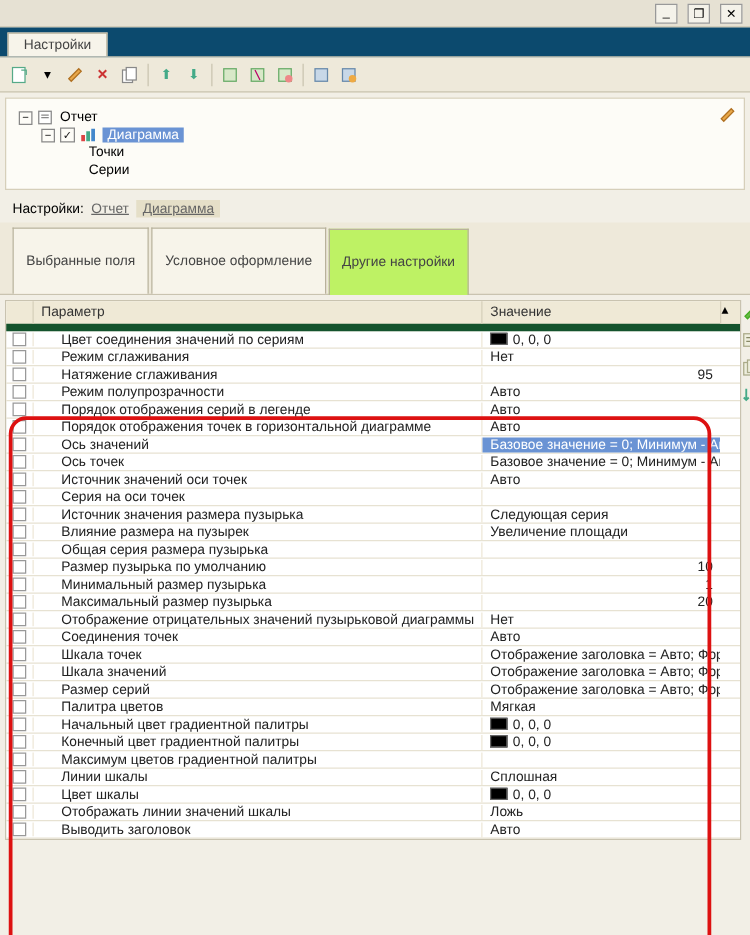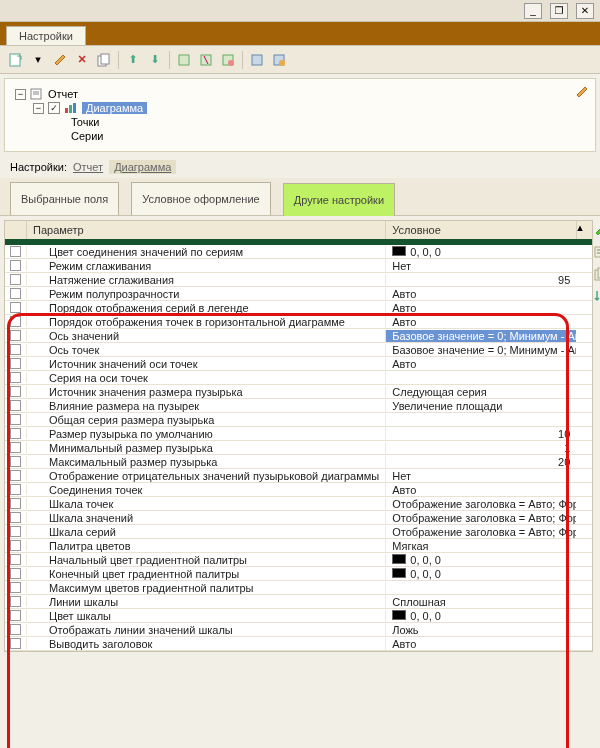--- a/index.html
+++ b/index.html
@@ -1,36 +1,36 @@
 <!DOCTYPE html>
 <html><head>
 <meta charset="utf-8">
 <style>
   * { box-sizing: border-box; font-family: Tahoma, Arial, sans-serif; font-size: 11px; }
   body { margin: 0; background: #f2efe6; width: 600px; height: 748px; overflow: hidden; }
   .win-bar { height: 22px; background: #e6e1d3; border-bottom: 1px solid #c9c3b0; display: flex; justify-content: flex-end; align-items: center; padding: 0 6px; gap: 8px; }
   .win-btn { width: 18px; height: 16px; border: 1px solid #999; background: #f4f2ea; display: flex; align-items: center; justify-content: center; font-size: 10px; cursor: pointer; }
-  .top-tabs { display: flex; padding: 4px 0 0 6px; border-bottom: 1px solid #c9c3b0; background: #a16207; }
+  .top-tabs { display: flex; padding: 4px 0 0 6px; border-bottom: 1px solid #c9c3b0; background: #0c4a6e; }
   .top-tab { padding: 3px 12px; border: 1px solid #b8b19b; background: #f7f4ea; border-bottom: none; margin-right: 2px; color: #444; }
   .toolbar { height: 28px; display: flex; align-items: center; gap: 6px; padding: 0 8px; border-bottom: 1px solid #c9c3b0; background: #eee9da; }
   .tool-ico { width: 16px; height: 16px; display: inline-flex; align-items: center; justify-content: center; cursor: pointer; }
   .tool-sep { width: 1px; height: 18px; background: #c9c3b0; }
   .tree { padding: 8px 10px; background: #fdfcf7; border: 1px solid #d6cfba; margin: 4px; position: relative; }
   .tree-row { display: flex; align-items: center; gap: 4px; padding: 1px 0; }
   .tree-indent { display: inline-block; }
   .tree-toggle { width: 11px; height: 11px; border: 1px solid #888; display: inline-flex; align-items: center; justify-content: center; font-size: 9px; line-height: 1; cursor: pointer; }
   .tree-check { width: 12px; height: 12px; border: 1px solid #888; display: inline-flex; align-items: center; justify-content: center; font-size: 9px; }
   .tree-check.checked::after { content: "✓"; color: #222; }
   .tree-ico { width: 14px; height: 12px; display: inline-block; }
   .sel { background: #6a93d4; color: #fff; padding: 0 4px; }
   .pencil-corner { position: absolute; right: 6px; top: 6px; width: 14px; height: 14px; }
   .subsect { display: flex; align-items: center; gap: 6px; padding: 4px 10px; }
   .sub-link { color: #666; text-decoration: underline; cursor: pointer; }
   .sub-tabs { display: flex; padding: 4px 0 0 10px; border-bottom: 1px solid #c9c3b0; background: #eee9da; }
-  .sub-tab { padding: 10px 10px; border: 1px solid #b8b19b; background: #f7f4ea; border-bottom: none; margin-right: 12px; color: #444; cursor: pointer; }
+  .sub-tab { padding: 20px 10px; border: 1px solid #b8b19b; background: #f7f4ea; border-bottom: none; margin-right: 2px; color: #444; cursor: pointer; }
   .sub-tab.active { background: #bef264; position: relative; top: 1px; }
   .body-wrap { display: flex; }
   .grid-wrap { flex: 1; margin: 4px 0 4px 4px; border: 1px solid #c9c3b0; background: #fff; position: relative; }
   .side-tools { width: 22px; display: flex; flex-direction: column; align-items: center; gap: 6px; padding-top: 6px; }
   .side-ico { width: 16px; height: 16px; cursor: pointer; }
   .grid-head { display: flex; background: #efe9d6; border-bottom: 6px solid #14532d; }
   .col-check { width: 22px; border-right: 1px solid #d6cfba; }
   .col-param { flex: 1; padding: 3px 6px; border-right: 1px solid #d6cfba; font-weight: normal; color: #333; }
   .col-value { width: 190px; padding: 3px 6px; color: #333; }
   .col-scroll { width: 16px; background: #efe9d6; border-left: 1px solid #d6cfba; }
@@ -165,21 +165,21 @@
   <div class="sub-tab">Выбранные поля</div>
   <div class="sub-tab">Условное оформление</div>
   <div class="sub-tab active">Другие настройки</div>
 </div>
 
 <div class="body-wrap">
   <div class="grid-wrap">
     <div class="grid-head">
       <div class="col-check"></div>
       <div class="col-param">Параметр</div>
-      <div class="col-value">Условное</div>
+      <div class="col-value">Значение</div>
       <div class="col-scroll">▴</div>
     </div>
     <div class="grid-body" id="grid-body">
         <div class="row">
           <div class="cell-check">
             <div class="box"></div>
           </div>
           <div class="cell-param">Цвет соединения значений по сериям</div>
           <div class="cell-value">
             <span class="swatch"></span>
@@ -374,21 +374,21 @@
           <div class="cell-param">Шкала значений</div>
           <div class="cell-value">
             <span>Отображение заголовка = Авто; Форм...</span>
           </div>
           <div class="cell-scroll"></div>
         </div>
         <div class="row">
           <div class="cell-check">
             <div class="box"></div>
           </div>
-          <div class="cell-param">Шкала серий</div>
+          <div class="cell-param">Размер серий</div>
           <div class="cell-value">
             <span>Отображение заголовка = Авто; Форм...</span>
           </div>
           <div class="cell-scroll"></div>
         </div>
         <div class="row">
           <div class="cell-check">
             <div class="box"></div>
           </div>
           <div class="cell-param">Палитра цветов</div>

